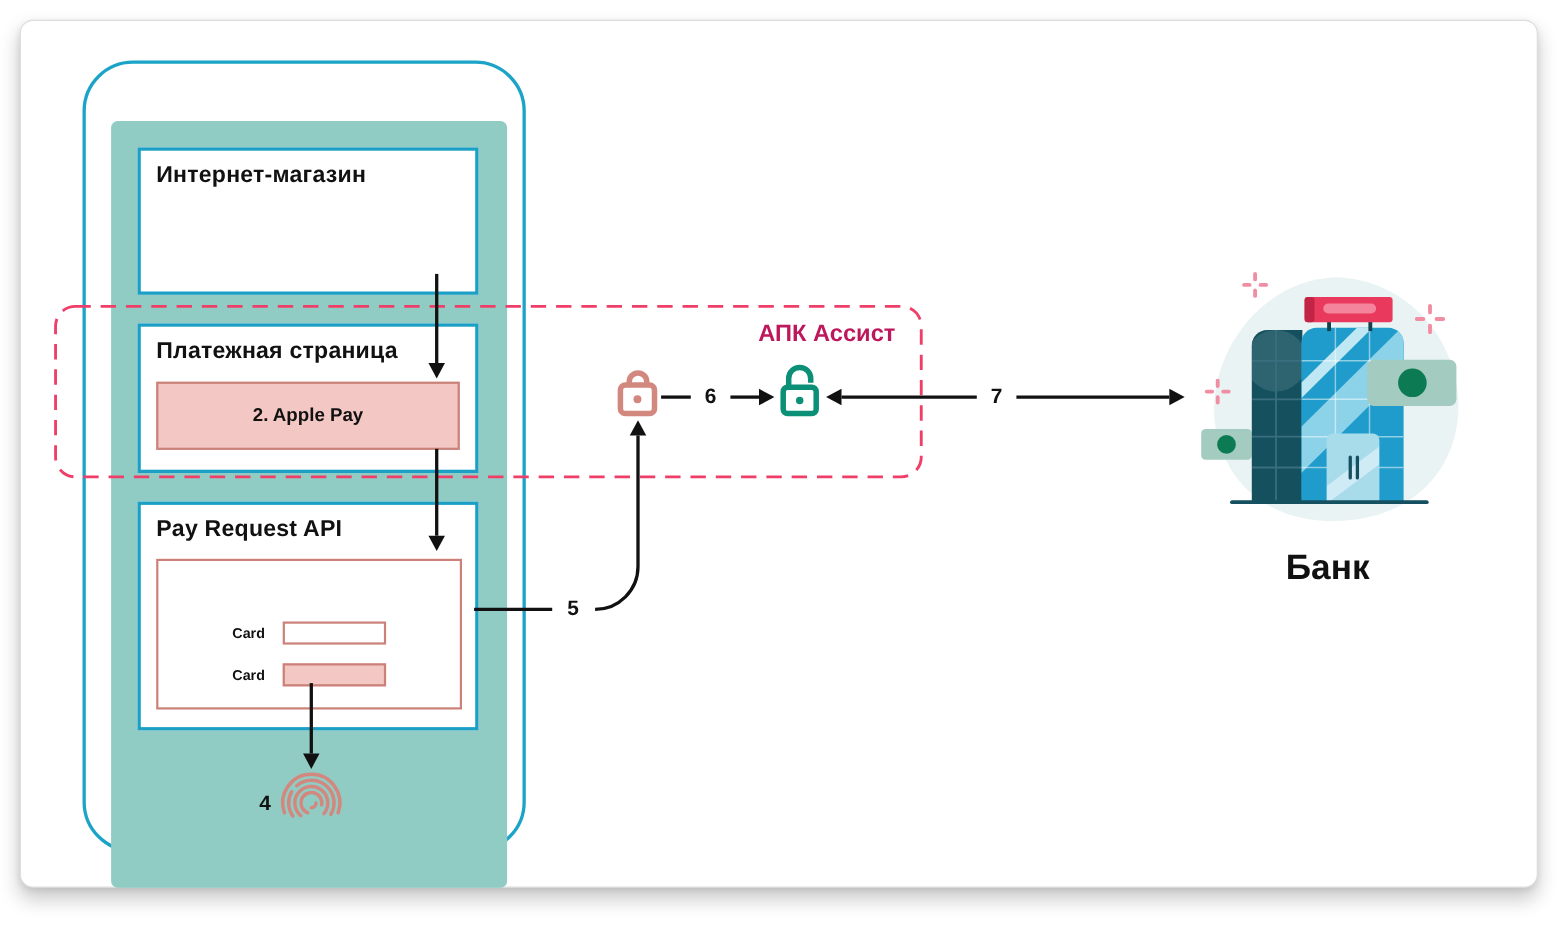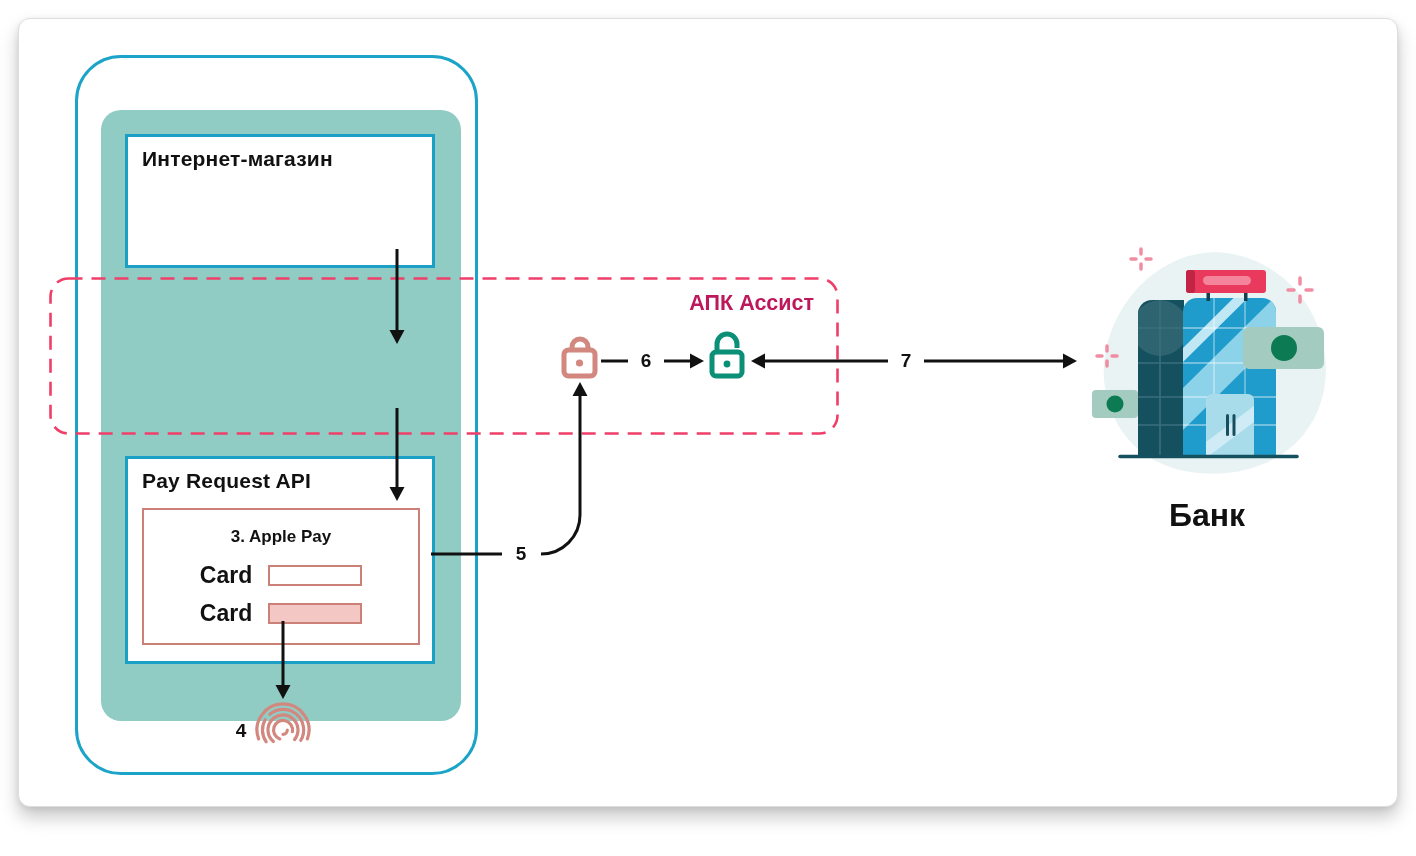--- a/index.html
+++ b/index.html
@@ -11,22 +11,22 @@
   .card{
     position:absolute;left:18px;top:18px;width:1380px;height:789px;
     background:#fff;border:1px solid #dddddd;border-radius:12px;
     box-shadow:0 10px 18px rgba(0,0,0,.22), 0 2px 6px rgba(0,0,0,.08);
   }
   .phone{
     position:absolute;left:75px;top:55px;width:403px;height:720px;
     border:3px solid #1BA4C7;border-radius:46px;background:#fff;z-index:1;
   }
   .teal-panel{
-    position:absolute;left:23px;top:52px;width:360px;height:611px;
-    background:#90CCC4;border-radius:20px;
+    position:absolute;left:23px;top:52px;width:360px;height:697px;
+    background:#90CCC4;border-radius:6px;
   }
   .wbox{
     position:absolute;left:24px;width:310px;background:#fff;
     border:3px solid #1B9FC5;
   }
   .box-store{top:24px;height:134px;}
   .box-paypage{top:184px;height:136px;}
   .box-api{top:346px;height:208px;}
   .box-title{
     position:absolute;left:14px;top:10px;font-size:21px;font-weight:bold;
@@ -45,21 +45,21 @@
   .sheet-title{
     position:absolute;left:0;right:0;top:17px;text-align:center;
     font-size:17px;font-weight:bold;
   }
   .card-row{
     position:absolute;left:0;right:0;display:flex;align-items:center;
     justify-content:center;gap:16px;height:25px;
   }
   .card-row.r1{top:53px;}
   .card-row.r2{top:91px;}
-  .card-label{font-size:23px;font-weight:bold;}
+  .card-label{font-size:13px;font-weight:bold;}
   .card-input{width:94px;height:21px;border:2.5px solid #CB8178;background:#fff;}
   .card-input.filled{background:#F3C7C3;}
   .overlay{position:absolute;left:0;top:0;z-index:5;pointer-events:none;}
   .zone-label{
     position:absolute;left:654px;top:291px;width:160px;text-align:right;
     color:#be185d;font-size:21.5px;font-weight:bold;z-index:6;white-space:nowrap;
   }
   .step{
     position:absolute;width:26px;height:26px;display:flex;align-items:center;
     justify-content:center;font-size:19px;font-weight:bold;z-index:6;
@@ -79,25 +79,28 @@
 <div class="stage">
   <div class="card"></div>
 
   <div class="phone">
     <div class="teal-panel">
 
       <div class="wbox box-store">
         <div class="box-title">Интернет-магазин</div>
       </div>
 
+      <div class="wbox box-paypage">
+        <div class="box-title">Платежная страница</div>
+        <div class="btn btn-pink">2. Apple Pay</div>
+      </div>
 
       <div class="wbox box-api">
         <div class="box-title">Pay Request API</div>
         <div class="sheet">
-          <div class="sheet-title">3. Apple Pay</div>
           <div class="card-row r1">
             <span class="card-label">Card</span>
             <span class="card-input"></span>
           </div>
           <div class="card-row r2">
             <span class="card-label">Card</span>
             <span class="card-input filled"></span>
           </div>
         </div>
       </div>

